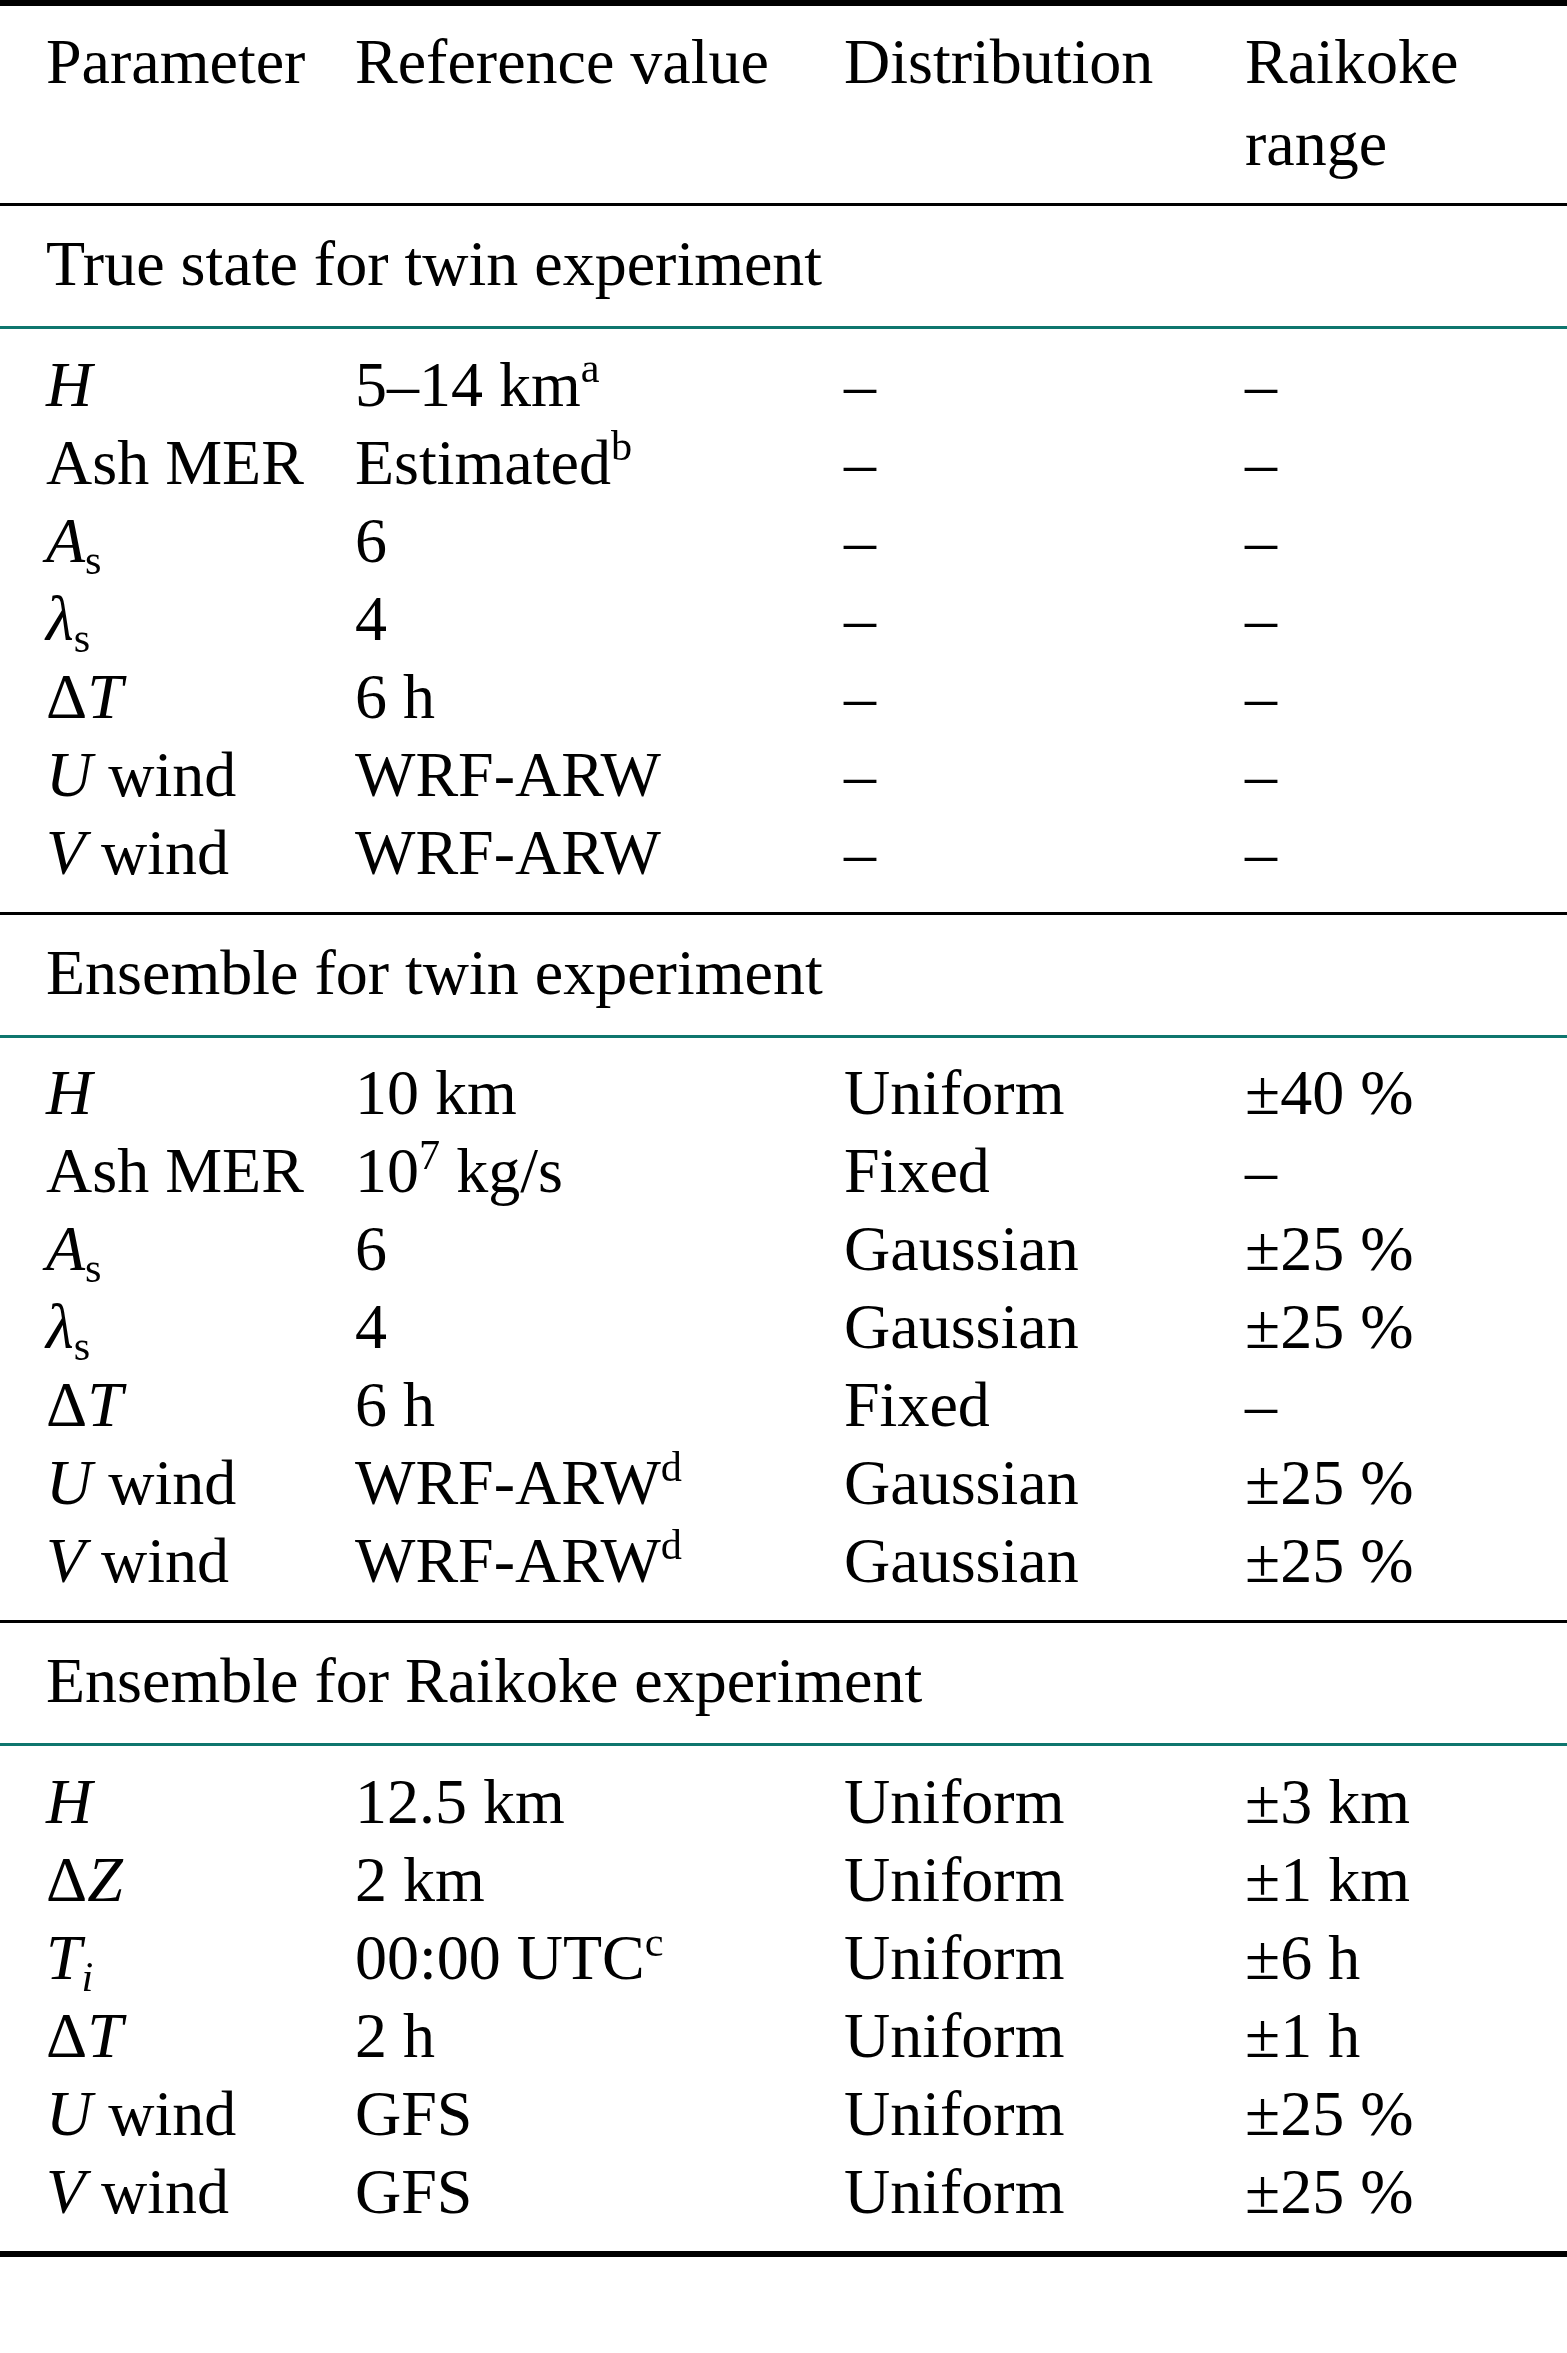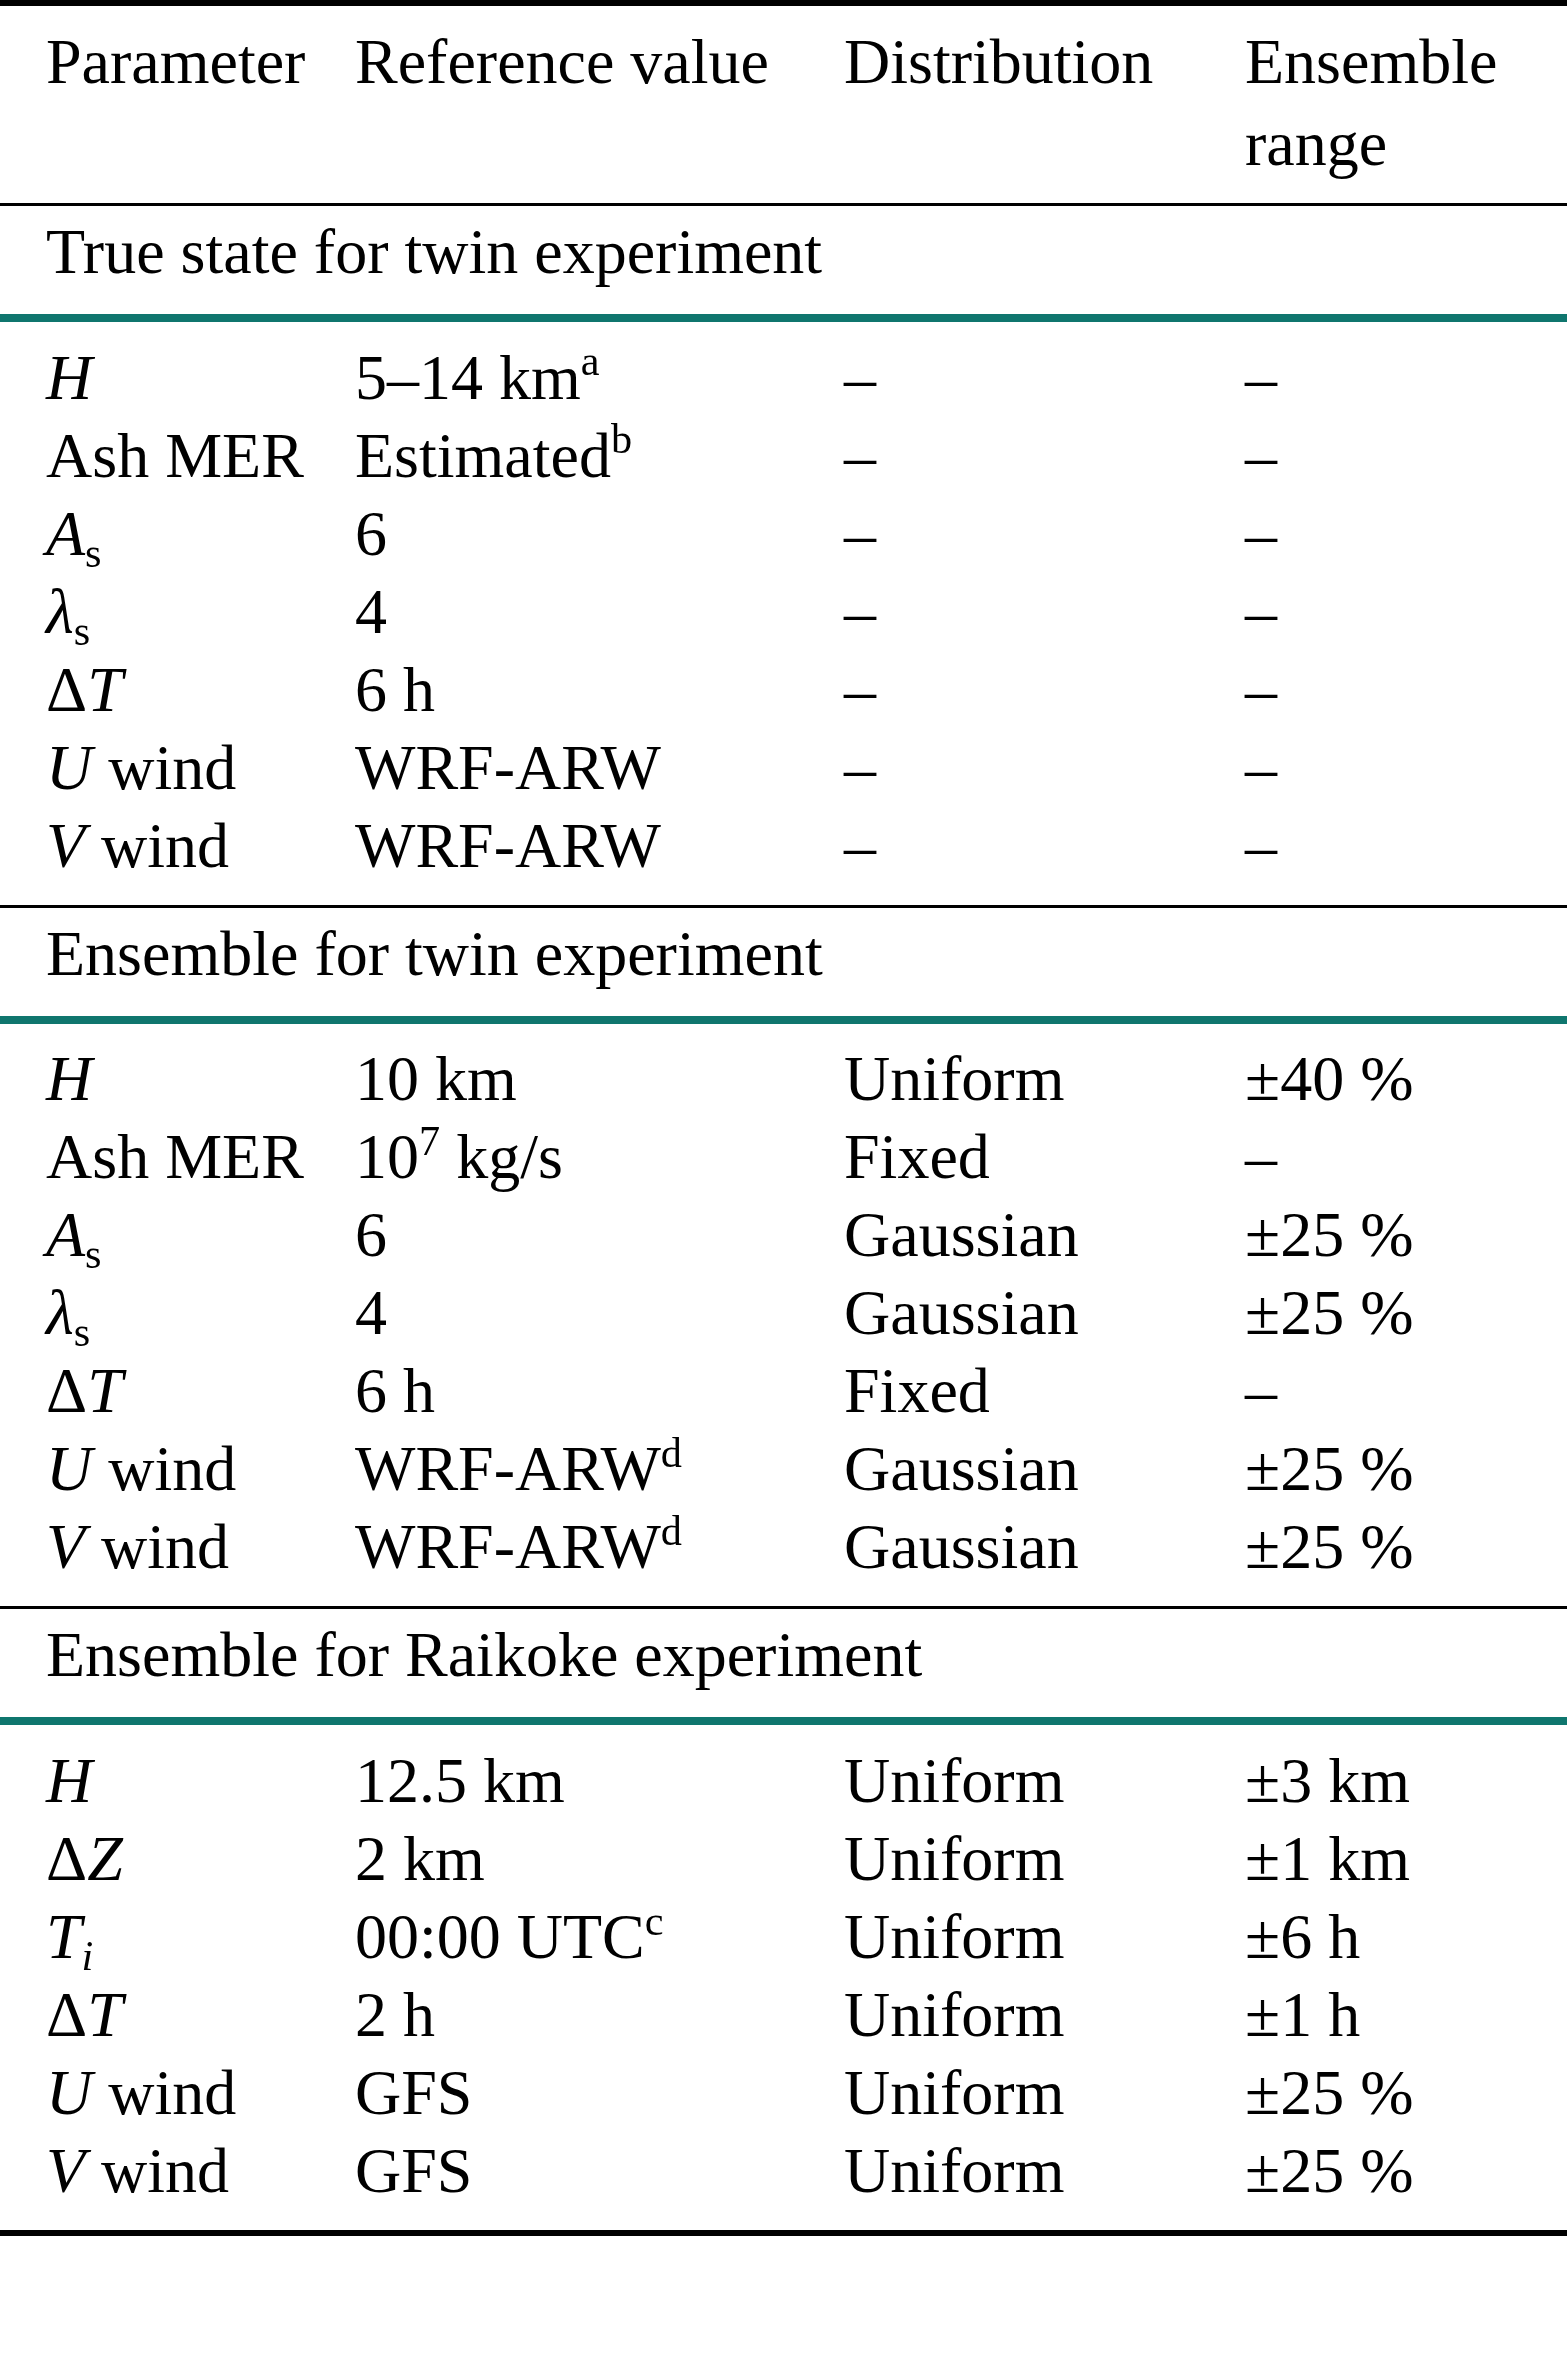--- a/index.html
+++ b/index.html
@@ -37,24 +37,24 @@
 
   thead th {
     line-height: 82px;
     padding-top: 15px;
     padding-bottom: 18px;
     border-bottom: 3px solid #000;
   }
 
   tr.section-row td {
     line-height: 65px;
-    padding-top: 13px;
+    padding-top: 25px;
     padding-bottom: 30px;
     border-top: 3px solid #000;
-    border-bottom: 8px solid #0f766e;
+    border-bottom: 3px solid #0f766e;
   }
 
   tr.data-row td {
     line-height: 78px;
     white-space: nowrap;
   }
   tr.data-row.first td { padding-top: 16.7px; }
   tr.data-row.last td { padding-bottom: 20px; }
 
   .italic { font-style: italic; }
@@ -86,21 +86,21 @@
     <col class="c1">
     <col class="c2">
     <col class="c3">
     <col class="c4">
   </colgroup>
   <thead>
     <tr>
       <th>Parameter</th>
       <th>Reference value</th>
       <th>Distribution</th>
-      <th>Ensemble range</th>
+      <th>Raikoke range</th>
     </tr>
   </thead>
   <tbody>
   <tr class="section-row">
         <td colspan="4">True state for twin experiment</td>
       </tr>
       <tr class="data-row first">
         <td><span class="italic">H</span></td>
         <td><span>5–14 km</span><span class="sup">a</span></td>
         <td><span>–</span></td>

